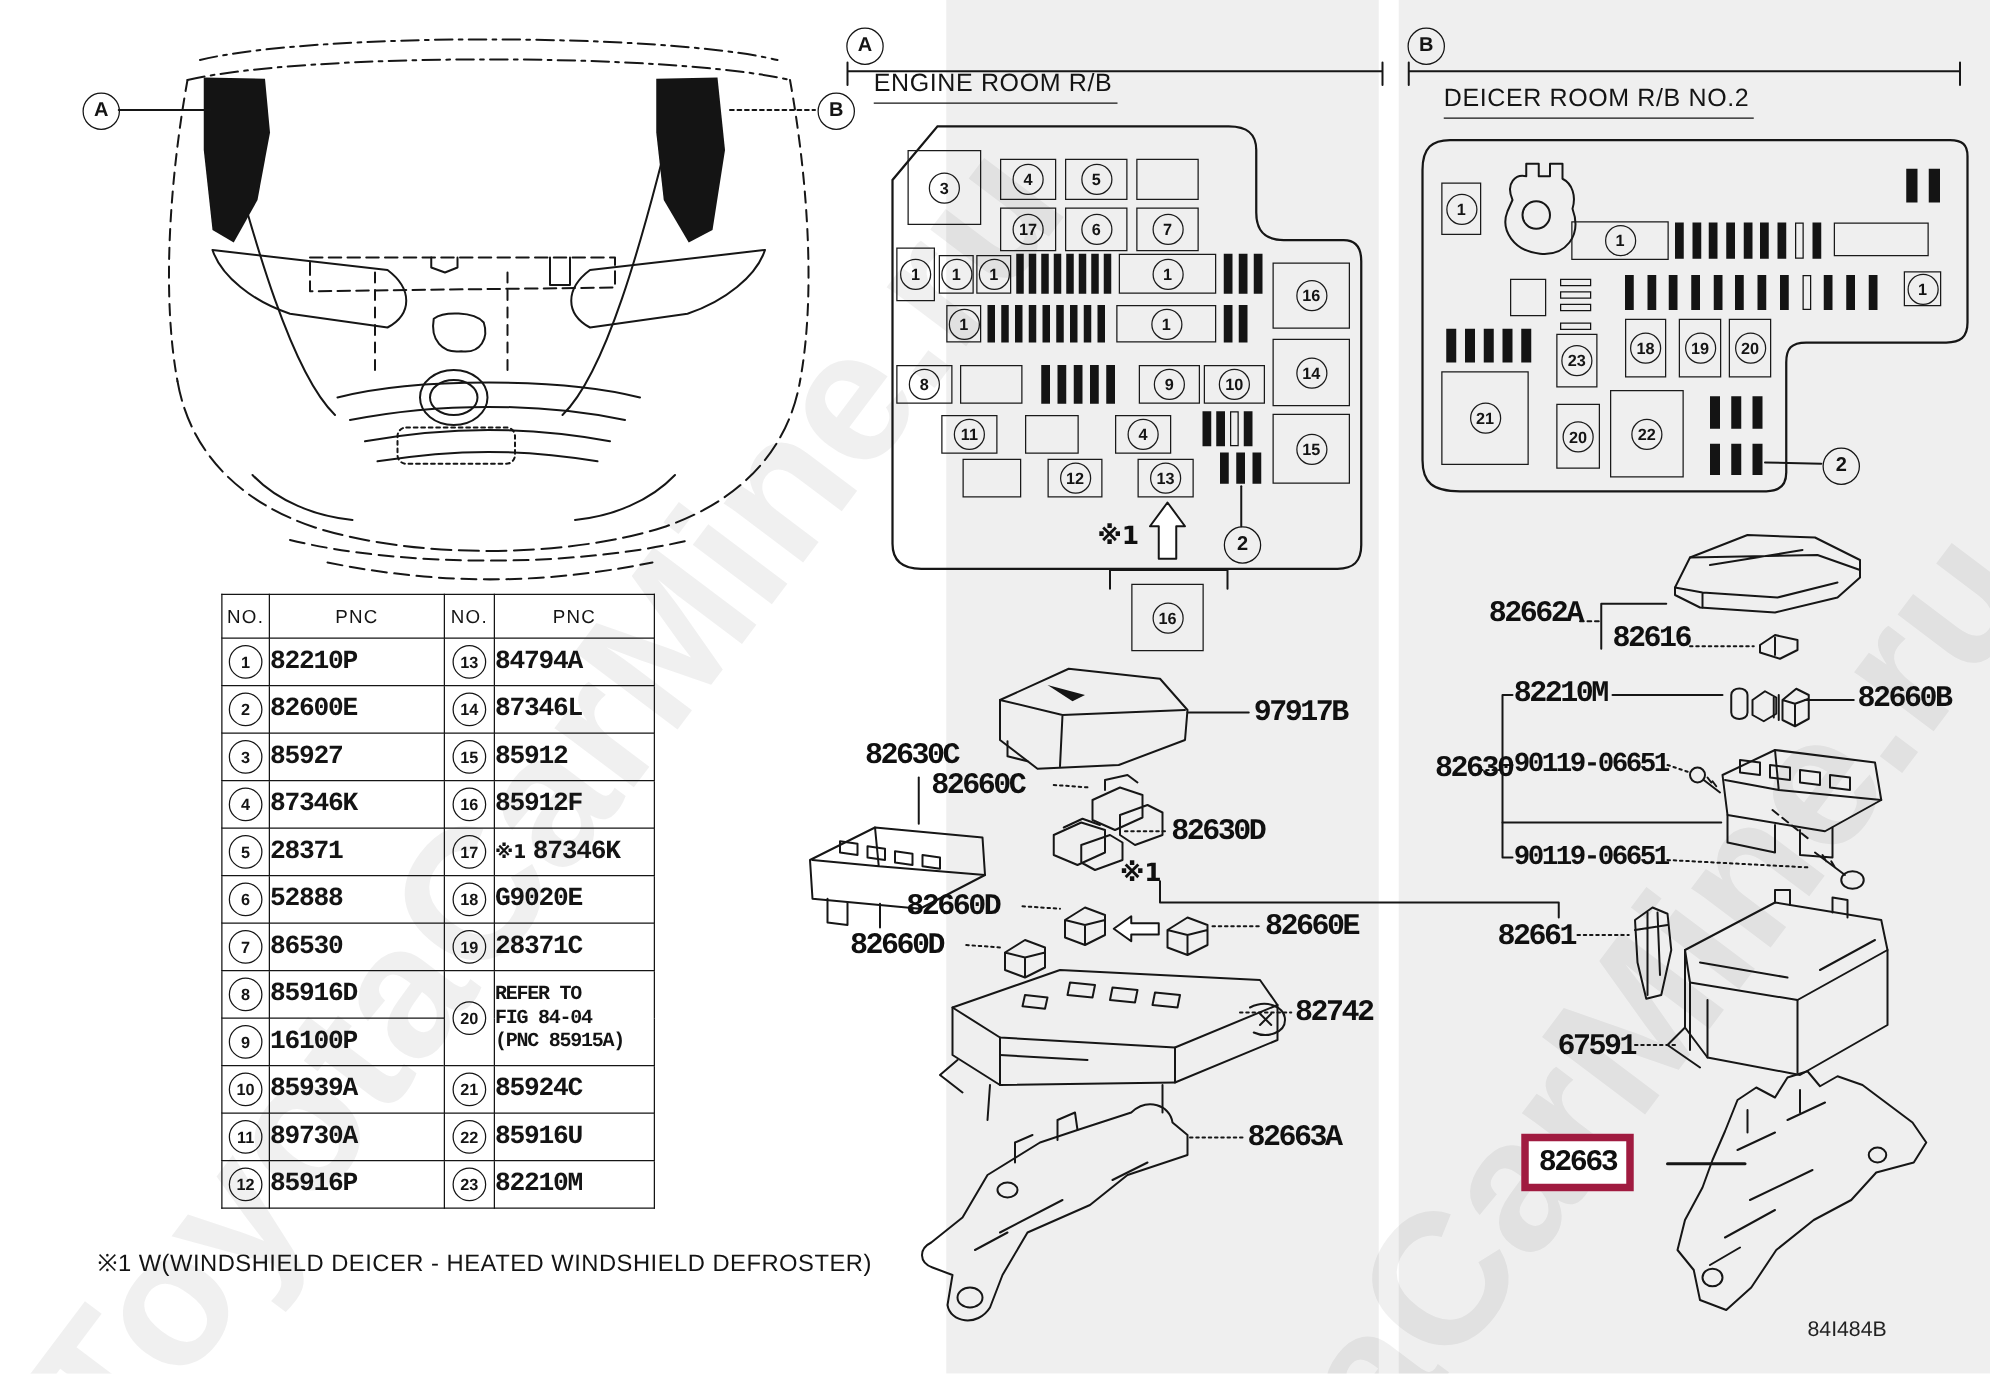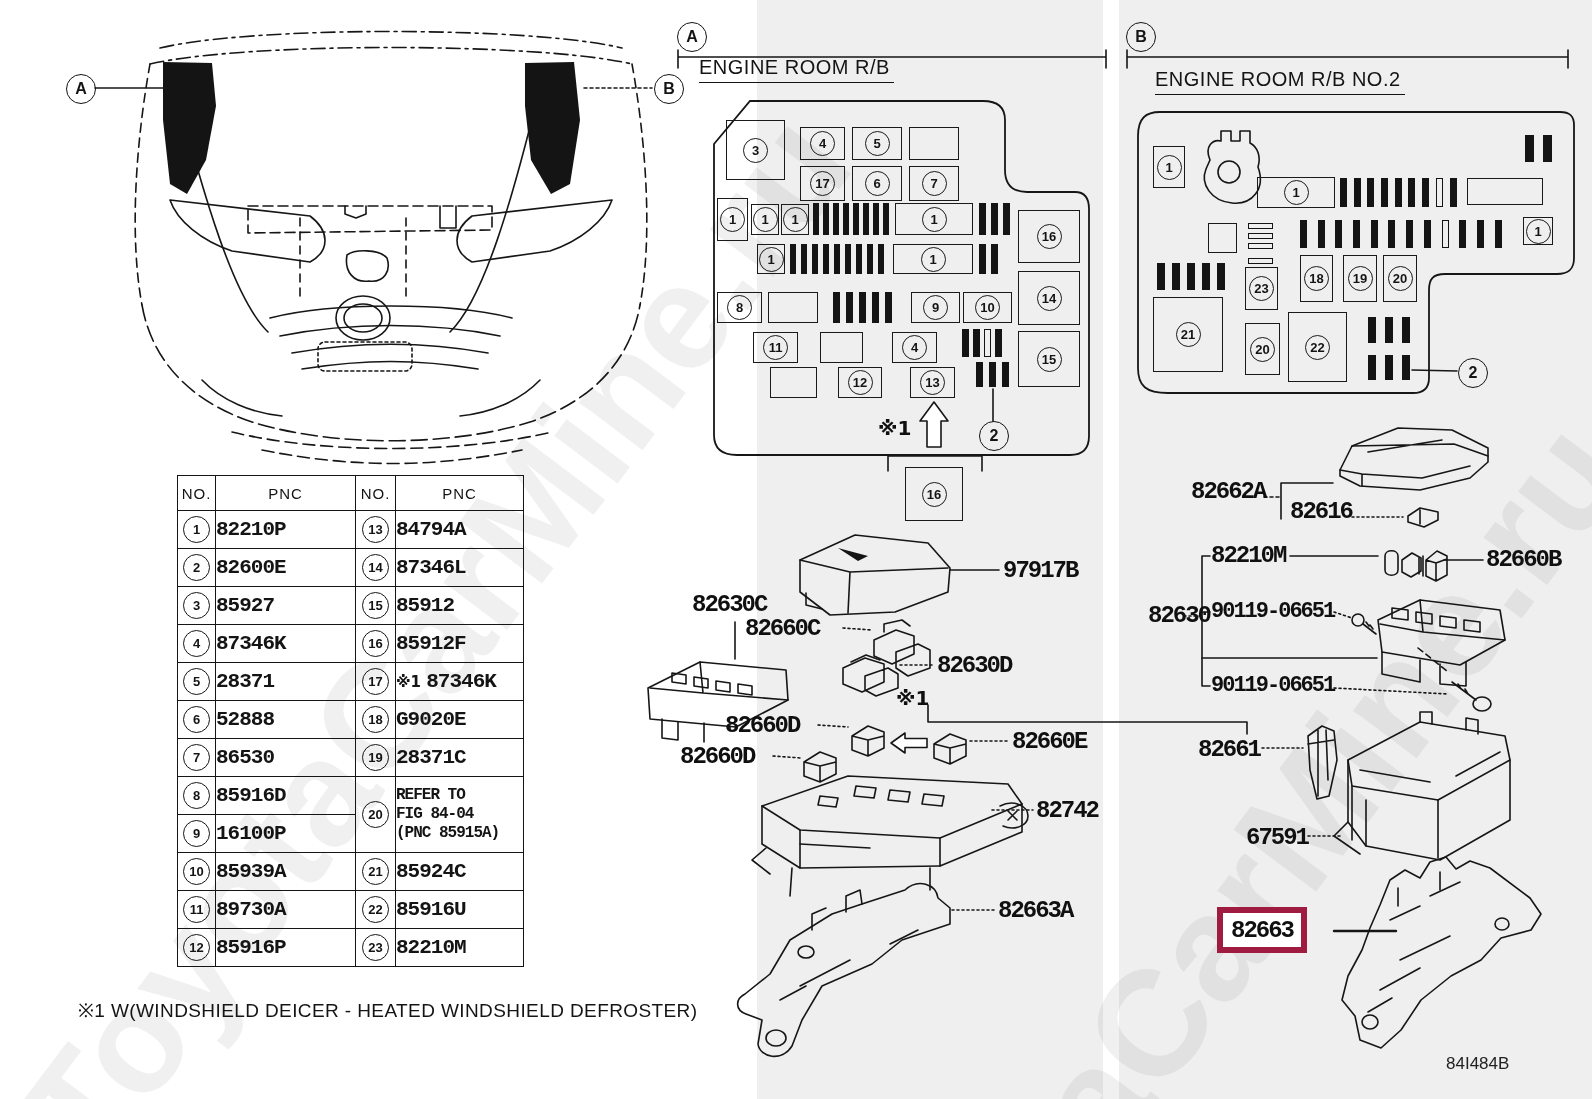--- a/index.html
+++ b/index.html
@@ -233,21 +233,21 @@
   </svg>
 
   <div class="callout-circle" style="left:66px;top:74px;">A</div>
   <div class="callout-circle" style="left:654px;top:74px;">B</div>
   <div class="callout-circle" style="left:677px;top:22px;">A</div>
   <div class="callout-circle" style="left:1126px;top:22px;">B</div>
   <div class="callout-circle" style="left:979px;top:421px;">2</div>
   <div class="callout-circle" style="left:1458px;top:358px;">2</div>
 
   <div class="sec-title" style="left:699px;top:56px;">ENGINE ROOM R/B</div>
-  <div class="sec-title" style="left:1155px;top:68px;">ENGINE ROOM R/B NO.2</div>
+  <div class="sec-title" style="left:1155px;top:68px;">DEICER ROOM R/B NO.2</div>
 
   <div id="secA" class="fusebox" style="left:695px;top:98px;width:400px;height:440px;">
     <svg width="400" height="440" viewBox="0 0 400 440" fill="none" stroke="#161616" stroke-width="1.8">
       <path d="M55,3 L288,3 C303,3 310,9 310,22 L310,72 C310,87 317,94 332,94 L380,94 C390,94 394,100 394,111 L394,338 C394,351 388,357 375,357 L42,357 C26,357 19,350 19,337 L19,46 L55,3 Z"></path>
     </svg>
   <div class="nbox" style="width: 59px; height: 60px; left: 31px; top: 22px;">
         <span class="numcirc">3</span>
       </div><div class="nbox" style="width: 45px; height: 33px; left: 105px; top: 29px;">
         <span class="numcirc">4</span>
       </div><div class="nbox" style="width: 50px; height: 33px; left: 157px; top: 29px;">

